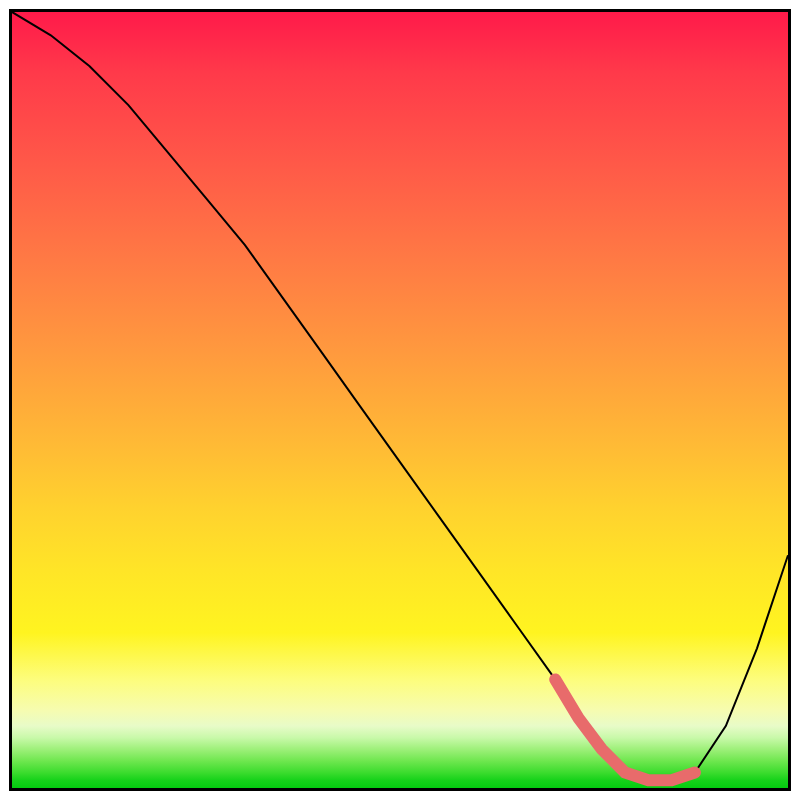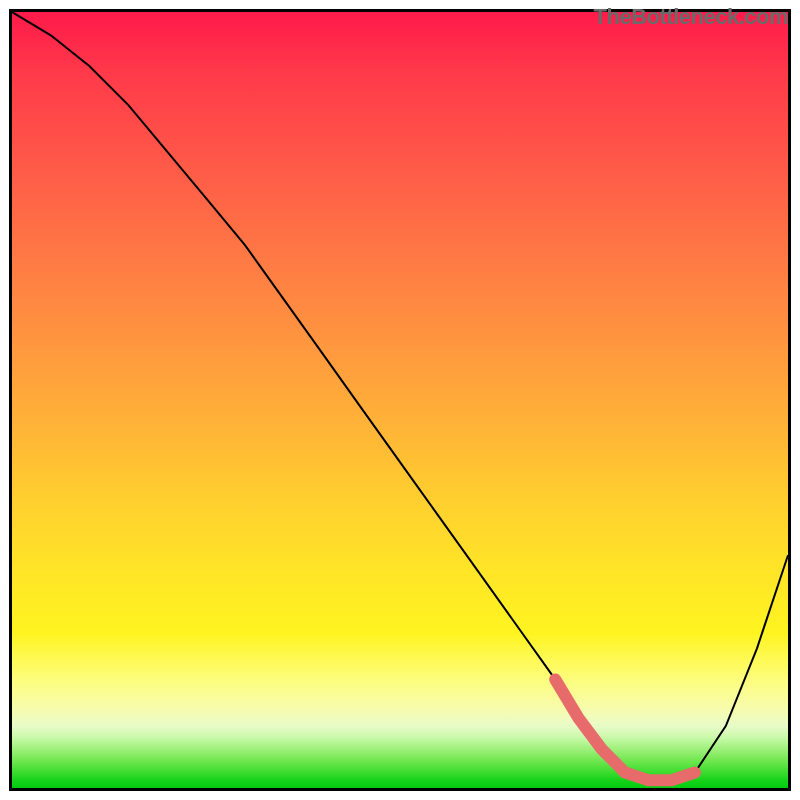--- a/index.html
+++ b/index.html
@@ -73,21 +73,20 @@
     position: absolute;
     inset: 0;
     width: 776px;
     height: 776px;
   }
 </style>
 </head>
 <body>
 <div class="root">
 
-  <span class="watermark">TheBottleneck.com</span>
 
   <div class="plot-frame"></div>
 
   <div class="plot-inner">
     <div class="gradient"></div>
 
     <svg class="curve" viewBox="0 0 776 776" preserveAspectRatio="none">
 
       <path id="main-curve" d="M0.0 0.0 L38.8 23.3 L77.6 54.3 L116.4 93.1 L155.2 139.7 L194.0 186.2 L232.8 232.8 L271.6 287.1 L310.4 341.4 L349.2 395.8 L388.0 450.1 L426.8 504.4 L465.6 558.7 L504.4 613.0 L543.2 667.4 L566.5 706.2 L589.8 737.2 L613.0 760.5 L636.3 768.2 L659.6 768.2 L682.9 760.5 L713.9 713.9 L745.0 636.3 L776.0 543.2 " stroke="#000000" stroke-width="2" fill="none"></path>
 

